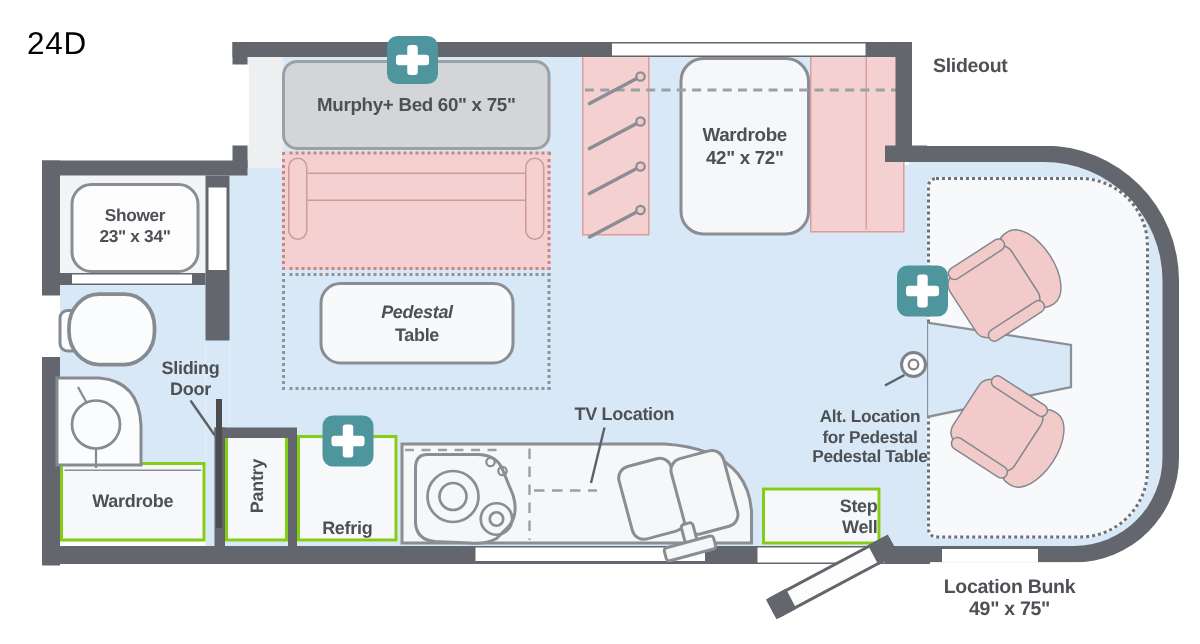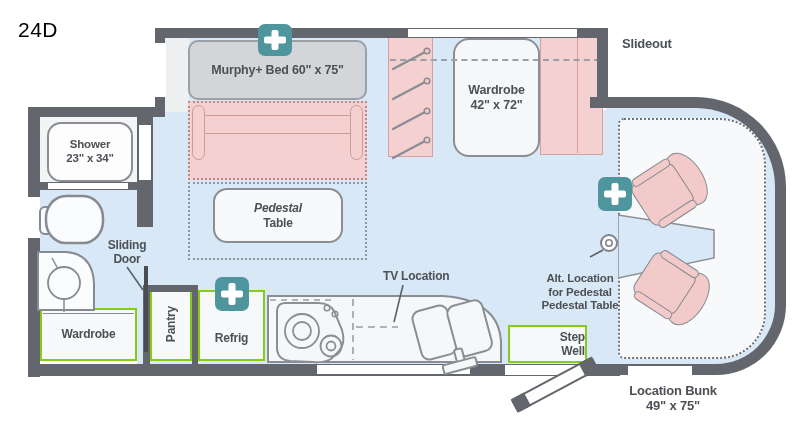--- a/index.html
+++ b/index.html
@@ -86,21 +86,21 @@
   </div>
 
   <div class="whitebox" style="left:40px;top:308px;width:97px;height:53px;display:flex;align-items:center;justify-content:center;">
     <div class="abs" style="left:1px;top:3px;right:1px;border-top:1.5px solid #8a8e94;"></div>
     <span class="lbl" style="position:static;">Wardrobe</span>
   </div>
   <div class="whitebox" style="left:150px;top:288px;width:42px;height:73px;display:flex;align-items:center;justify-content:center;">
     <span class="lbl" style="position:static;transform:rotate(-90deg);">Pantry</span>
   </div>
   <div class="whitebox" style="left:198px;top:290px;width:67px;height:71px;display:flex;align-items:flex-end;justify-content:center;">
-    <span class="lbl" style="position:static;margin-bottom:14px;">Refrig</span>
+    <span class="lbl" style="position:static;margin-bottom:0;">Refrig</span>
   </div>
   <div class="whitebox" style="left:508px;top:325px;width:79px;height:38px;display:flex;flex-direction:column;align-items:flex-end;justify-content:center;z-index:9;">
     <span class="lbl" style="position:static;">Step</span>
     <span class="lbl" style="position:static;">Well</span>
   </div>
 
   <div class="seat" style="left:636px;top:160px;transform:rotate(-33deg);">
     <div class="back"></div>
     <div class="cushion"></div>
     <div class="arm" style="top:0;"></div>

